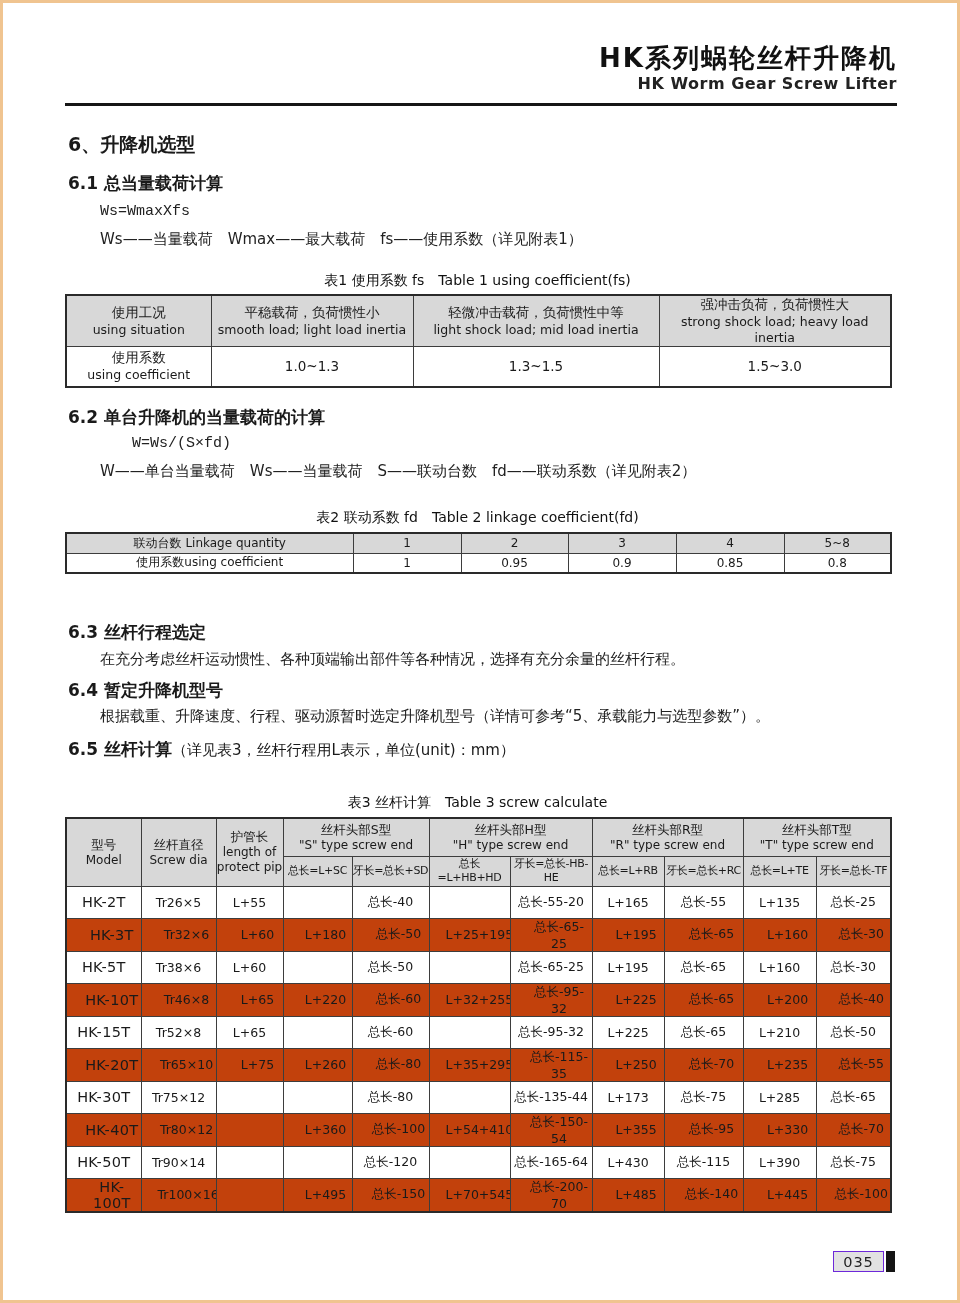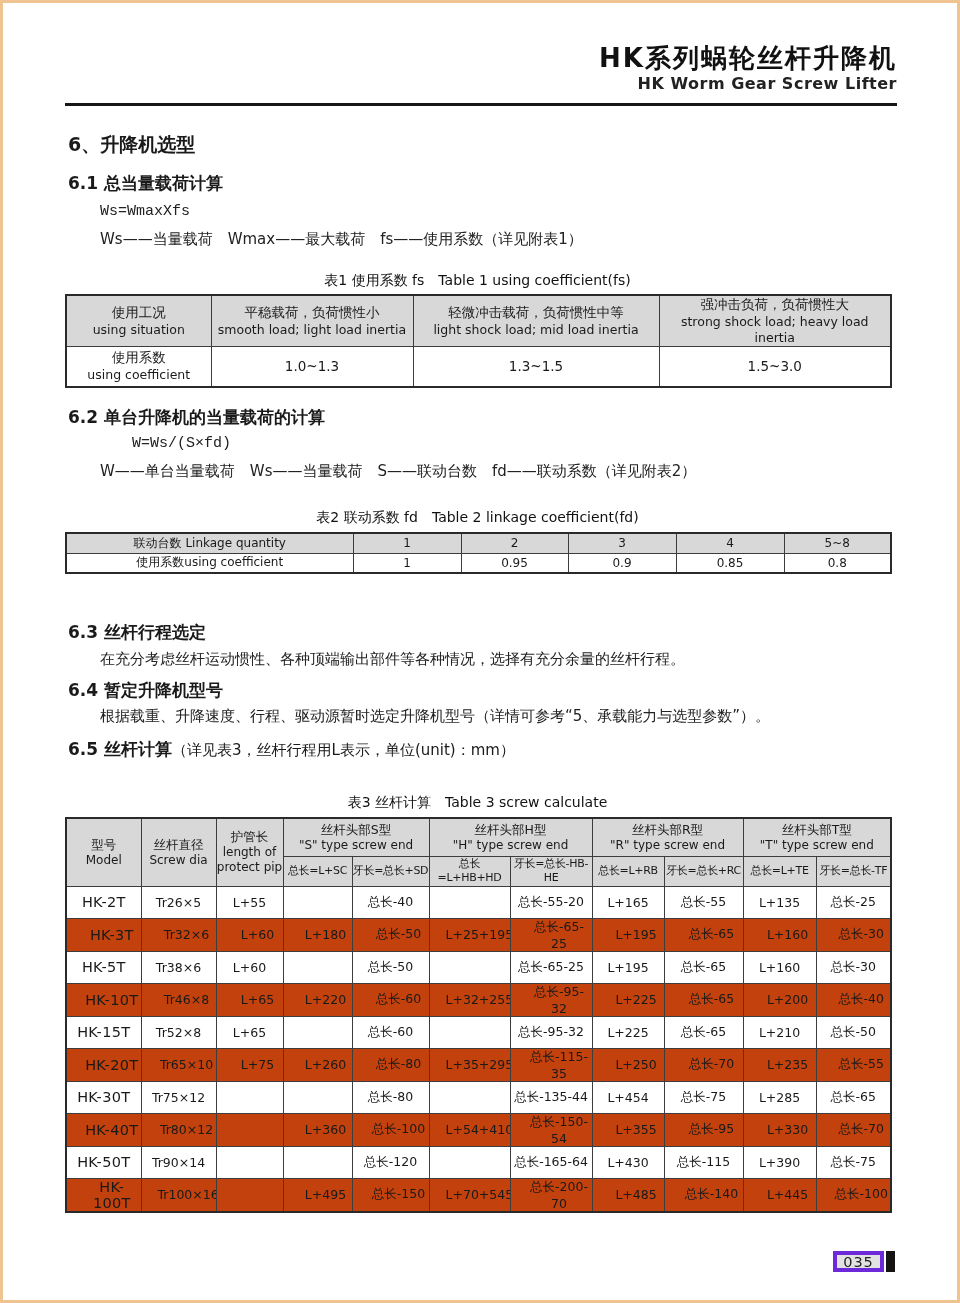--- a/index.html
+++ b/index.html
@@ -53,21 +53,21 @@
   .t3-sub-row th { height:30px; font-size:11px; letter-spacing:-.3px; }
   .t3-rowspan { font-size:13px; }
   .table3 td { height:32px; font-size:12.5px; }
   .table3 td.model { font-size:14.5px; letter-spacing:.3px; }
   .table3 tr.stripe td { background:#c2410c;padding-left:16px; }
   .t3-zh { display:block; font-size:12.5px; }
   .t3-en { display:block; font-size:12px; }
 
   
   .pageno-wrap { top:1251px; left:833px; width:64px; height:21px; display:flex; align-items:stretch; }
-  .pageno-box { width:51px; background:#e2e2e2; border:4px solid #6d28d9; display:flex; align-items:center; justify-content:center; font-size:14.5px; color:#222; letter-spacing:1px; }
+  .pageno-box { width:51px; background:#e2e2e2; border:1px solid #6d28d9; display:flex; align-items:center; justify-content:center; font-size:14.5px; color:#222; letter-spacing:1px; }
   .pageno-bar { width:9px; margin-left:2px; background:#141414; }
 </style>
 </head>
 <body>
 
 <div class="page-frame"></div>
 
 <div class="abs header-block">
   <div class="header-title-zh">HK系列蜗轮丝杆升降机</div>
   <div class="header-title-en">HK Worm Gear Screw Lifter</div>
@@ -299,21 +299,21 @@
         <td>总长-55</td>
       </tr>
       <tr>
         <td class="model">HK-30T</td>
         <td>Tr75×12</td>
         <td></td>
         <td></td>
         <td>总长-80</td>
         <td></td>
         <td>总长-135-44</td>
-        <td>L+454</td>
+        <td>L+173</td>
         <td>总长-75</td>
         <td>L+285</td>
         <td>总长-65</td>
       </tr>
       <tr class="stripe">
         <td class="model">HK-40T</td>
         <td>Tr80×12</td>
         <td></td>
         <td>L+360</td>
         <td>总长-100</td>

